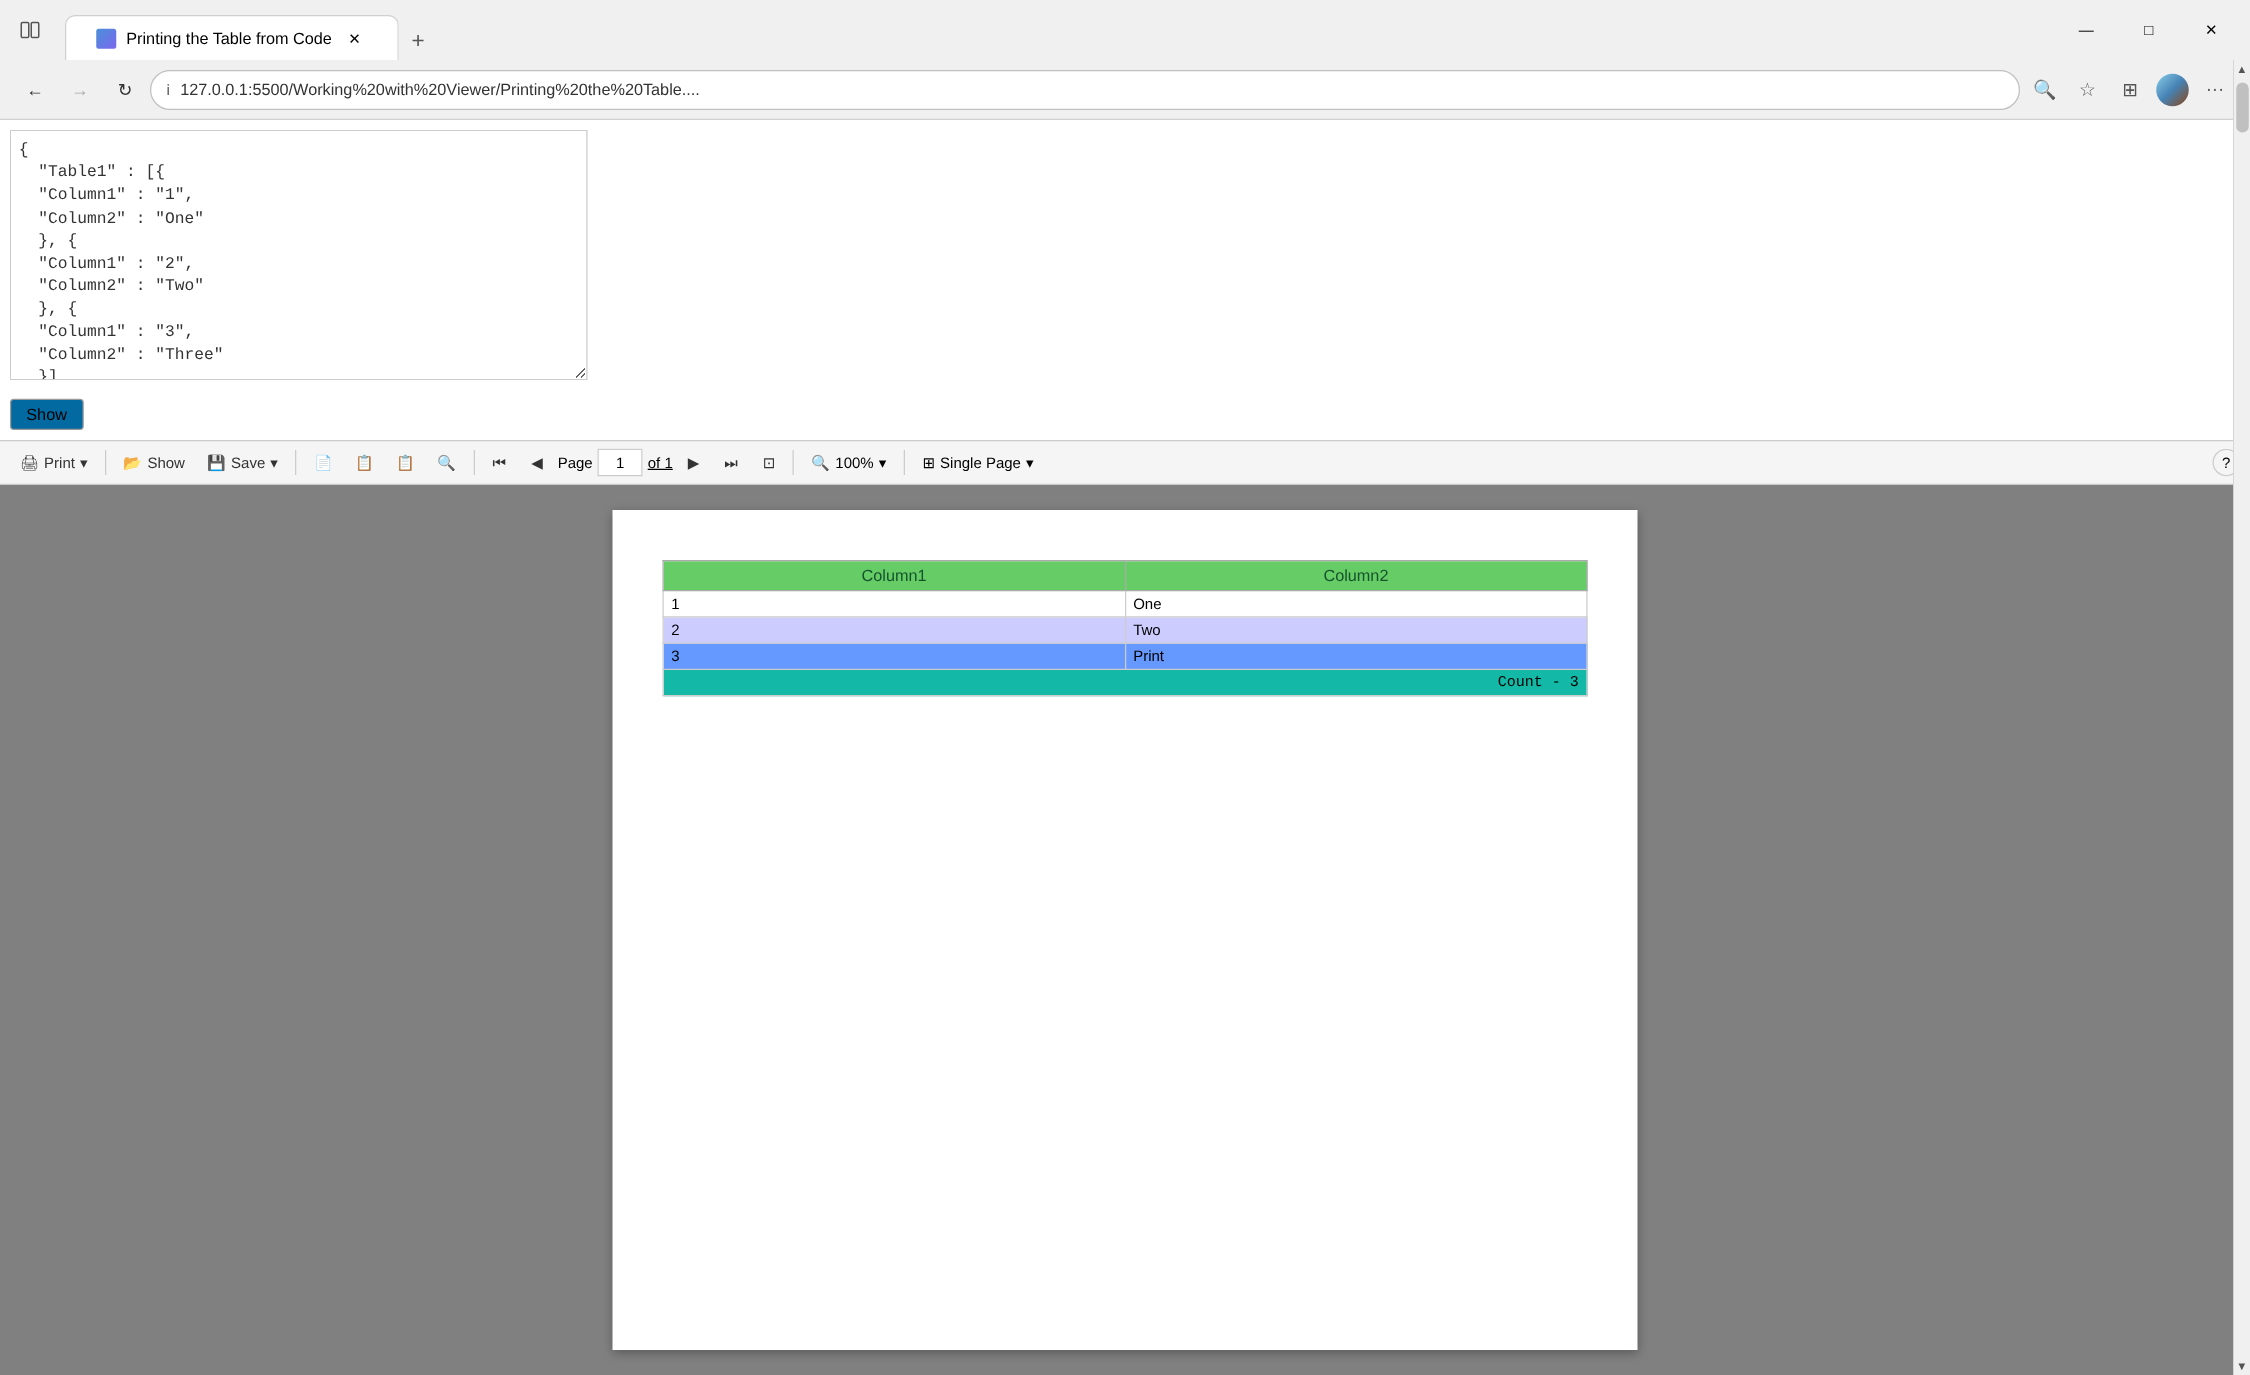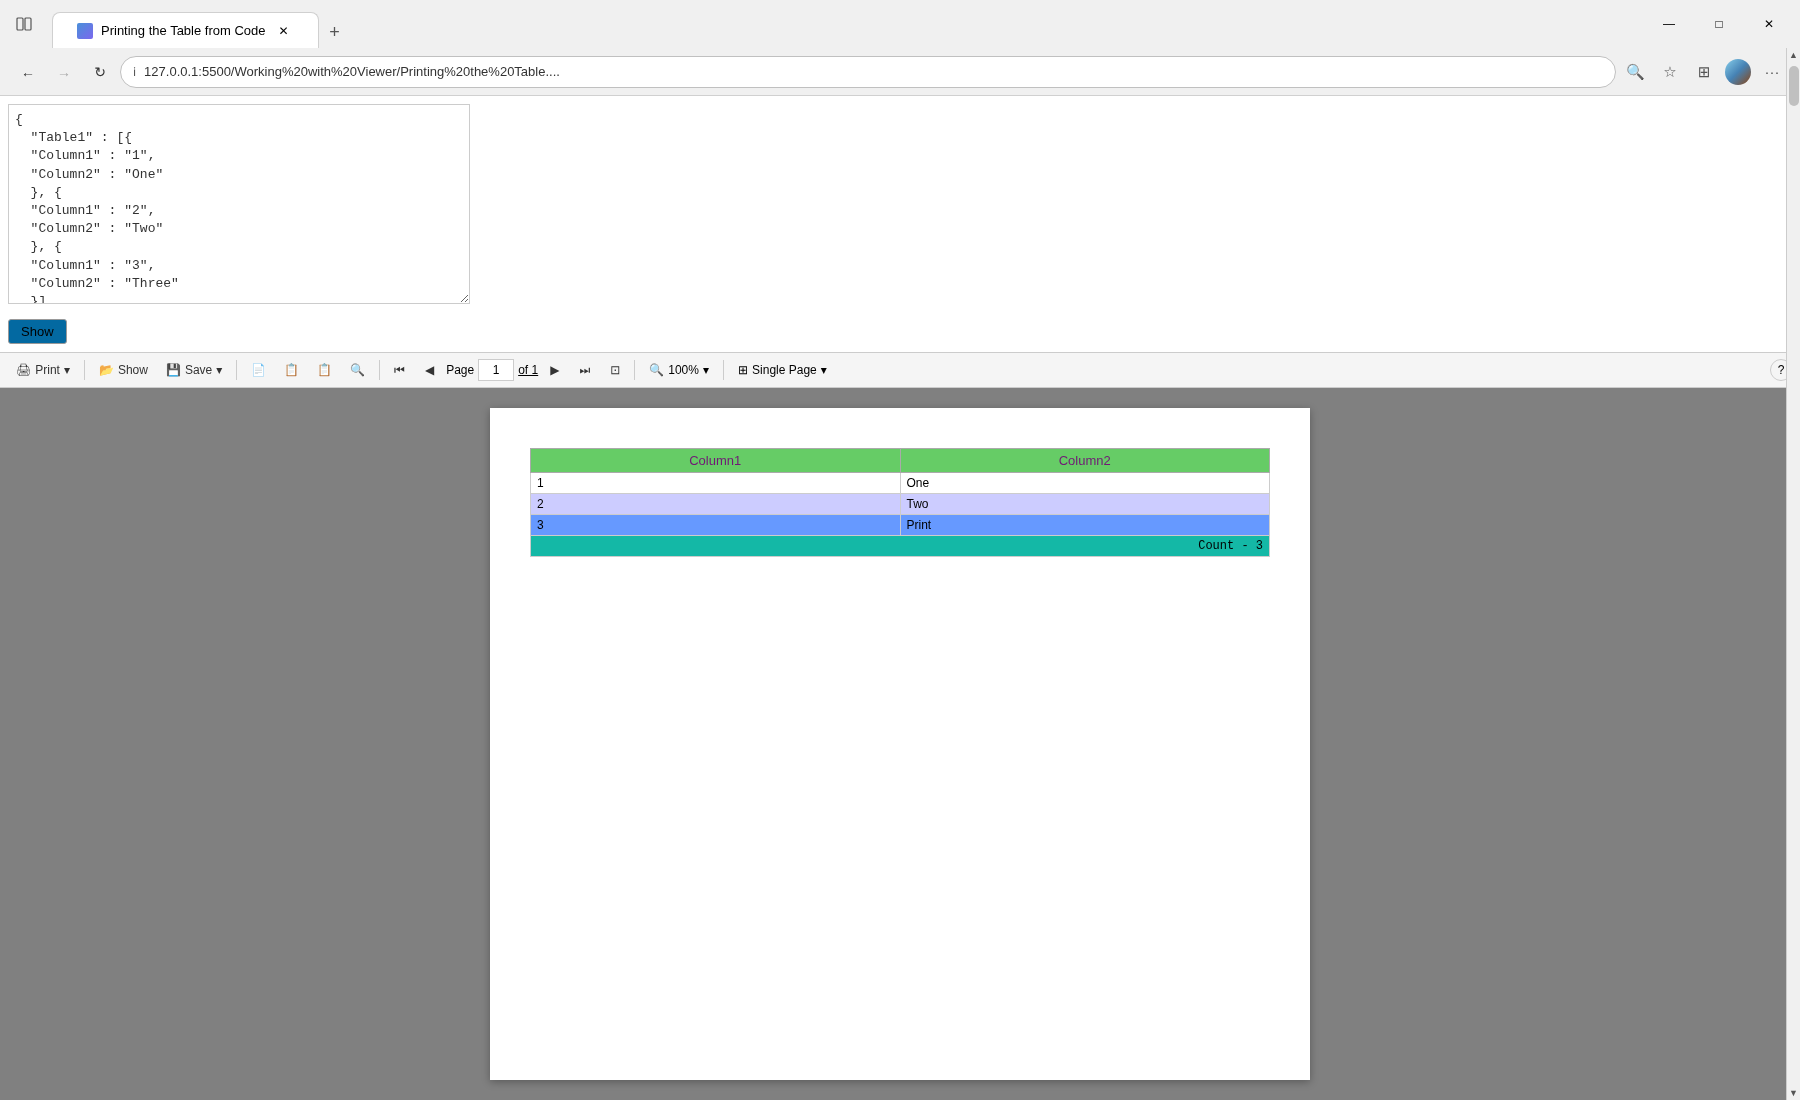--- a/index.html
+++ b/index.html
@@ -50,21 +50,21 @@
     .page-input { width: 36px; height: 22px; text-align: center; border: 1px solid #ccc; font-size: 12px; }
     .zoom-select { display: flex; align-items: center; gap: 4px; padding: 3px 8px; border: none; background: transparent; cursor: pointer; font-size: 12px; border-radius: 3px; }
     .toolbar-help { margin-left: auto; width: 22px; height: 22px; border: 1px solid #ccc; border-radius: 50%; display: flex; align-items: center; justify-content: center; font-size: 12px; cursor: pointer; }
 
     
     .viewer-area { flex: 1; background: #808080; overflow: auto; display: flex; justify-content: center; padding: 20px; }
     .document-page { width: 820px; min-height: 620px; background: white; box-shadow: 0 2px 8px rgba(0,0,0,0.3); padding: 40px; }
 
     
     .report-table { width: 100%; border-collapse: collapse; font-size: 13px; }
-    .report-table th { background: #66cc66; color: #701a75; text-align: center; padding: 4px 6px; border: 1px solid #aaa; font-weight: normal; }
+    .report-table th { background: #66cc66; color: #14532d; text-align: center; padding: 4px 6px; border: 1px solid #aaa; font-weight: normal; }
     .report-table td { padding: 3px 6px; border: 1px solid #ccc; font-size: 12px; }
     .row-odd { background: white; }
     .row-even { background: #ccccff; }
     .footer-row td { background: #14b8a6; text-align: right; padding: 3px 6px; font-size: 12px; font-family: Liberation Mono, monospace; }
 
     
     .scrollbar-track { position: fixed; right: 0; top: 48px; width: 14px; height: calc(100% - 48px); background: #f0f0f0; border-left: 1px solid #ccc; display: flex; flex-direction: column; align-items: center; }
     .scrollbar-arrow { width: 14px; height: 14px; display: flex; align-items: center; justify-content: center; font-size: 9px; cursor: pointer; color: #555; }
     .scrollbar-thumb { width: 10px; height: 40px; background: #c0c0c0; border-radius: 5px; margin-top: 4px; cursor: pointer; }
   </style>

